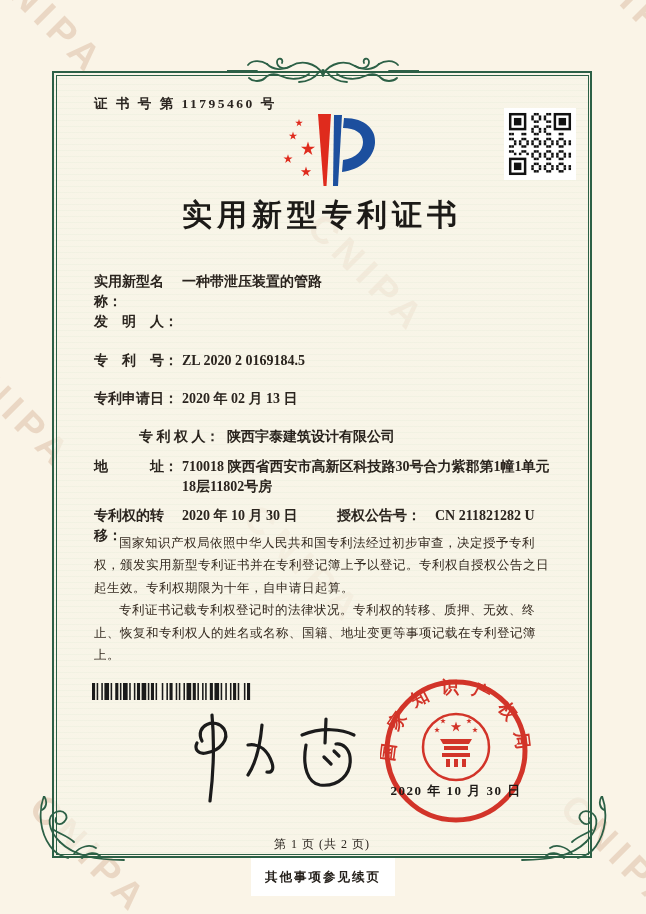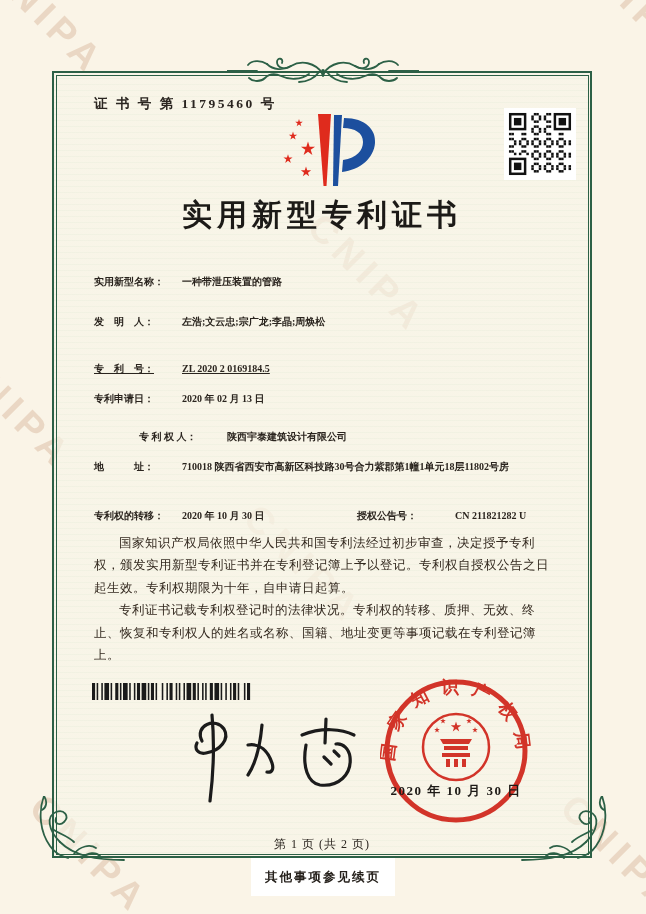--- a/index.html
+++ b/index.html
@@ -23,27 +23,27 @@
     box-sizing:border-box;border:2.5px solid var(--border-green);
     background:linear-gradient(rgba(247,245,232,0.62),rgba(247,245,232,0.62)),
       repeating-linear-gradient(180deg, rgba(244,243,229,0.0) 0 5px, rgba(214,224,200,0.45) 5px 6px);}
   .cert-inner{position:absolute;inset:1.5px;border:1px solid var(--border-green);pointer-events:none;}
   .cert-no{position:absolute;left:40px;top:22px;font-size:13.5px;font-weight:bold;
     letter-spacing:2.5px;color:#2a2520;}
   .logo{position:absolute;left:214px;top:27px;width:112px;height:98px;}
   .qr{position:absolute;left:450px;top:35px;width:72px;height:72px;}
   .title{position:absolute;left:0;top:122px;width:100%;text-align:center;
     font-size:30px;font-weight:bold;letter-spacing:5px;color:#1c1a17;}
-  .row{position:absolute;left:40px;width:466px;display:flex;font-size:10px;
+  .row{position:absolute;left:40px;width:466px;display:flex;font-size:14px;
     font-weight:bold;color:#2a241e;line-height:20px;}
   .row .lbl{flex:0 0 88px;}
   .row .val{flex:1;}
-  .r1{top:199px;} .r2{top:239px;} .r3{top:286px;text-decoration:underline;} .r4{top:316px;}
+  .r1{top:199px;} .r2{top:239px;} .r3{top:278px;} .r4{top:316px;}
   .r5{top:354px;margin-left:45px;} .r6{top:384px;} .r7{top:433px;}
-  .r7 .v1{flex:0 0 150px;} .r7 .lbl2{flex:0 0 98px;margin-left:25px;} .r7 .v2{flex:1;}
+  .r7 .v1{flex:0 0 150px;} .r7 .lbl2{flex:0 0 98px;margin-left:5px;} .r7 .v2{flex:1;}
   .paras{position:absolute;left:40px;top:459px;width:466px;font-size:12.5px;
     line-height:22.4px;color:#33291f;}
   .paras p{margin:0;text-indent:2em;letter-spacing:0.5px;}
   .barcode{position:absolute;left:38px;top:610px;width:172px;height:17px;}
   .signer{position:absolute;left:42px;top:659px;font-size:14.5px;font-weight:bold;
     color:#26211c;line-height:30px;letter-spacing:3px;}
   .signature{position:absolute;left:110px;top:634px;width:214px;height:102px;}
   .seal-wrap{position:absolute;left:326px;top:602px;width:152px;height:152px;}
   .seal{position:absolute;inset:0;opacity:0.93;}
   .seal-date{position:absolute;left:0;right:0;top:107px;text-align:center;
@@ -248,21 +248,20 @@
       </svg>
 
     <div class="title">实用新型专利证书</div>
 
     <div class="row r1">
       <span class="lbl">实用新型名称：</span>
       <span class="val">一种带泄压装置的管路</span>
     </div>
     <div class="row r2">
       <span class="lbl">发　明　人：</span>
-      <span class="val">左浩;文云忠;宗广龙;李晶;周焕松</span>
     </div>
     <div class="row r3">
       <span class="lbl">专　利　号：</span>
       <span class="val">ZL 2020 2 0169184.5</span>
     </div>
     <div class="row r4">
       <span class="lbl">专利申请日：</span>
       <span class="val">2020 年 02 月 13 日</span>
     </div>
     <div class="row r5">

